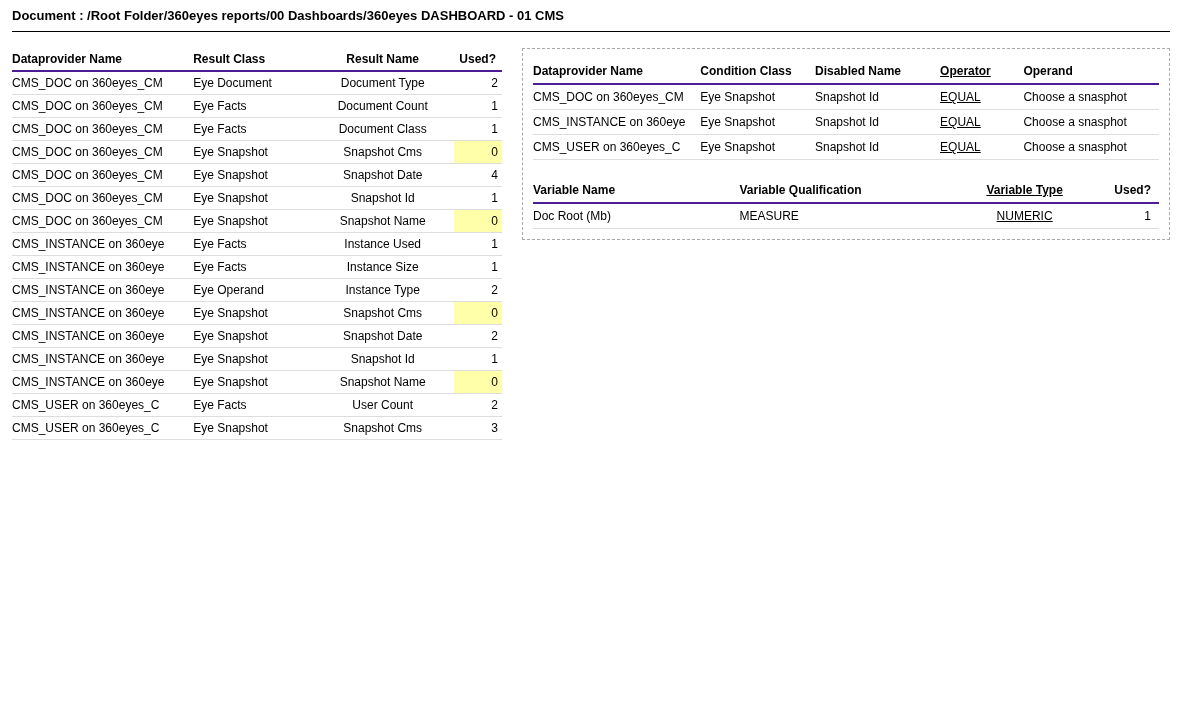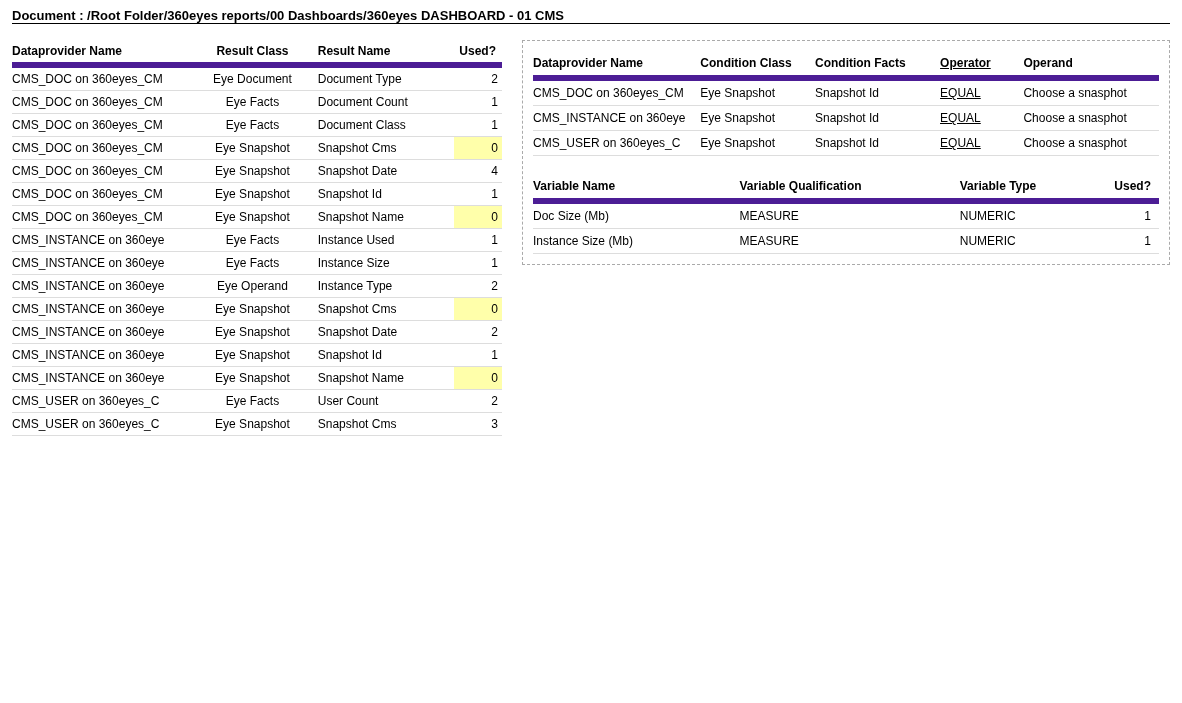--- a/index.html
+++ b/index.html
@@ -7,21 +7,21 @@
       font-family: Arial, sans-serif;
       font-size: 12px;
       background: #fff;
       color: #000;
       padding: 8px 12px;
     }
     .doc-title {
       font-size: 13px;
       font-weight: bold;
       border-bottom: 1px solid #000;
-      padding-bottom: 0;
+      padding-bottom: 8px;
       margin-bottom: 16px;
     }
     .main-layout {
       display: flex;
       gap: 20px;
       align-items: flex-start;
     }
     .left-panel {
       flex: 0 0 490px;
     }
@@ -30,21 +30,21 @@
       border: 1px dashed #aaa;
       padding: 10px;
     }
     table {
       border-collapse: collapse;
       width: 100%;
     }
     th {
       font-weight: bold;
       text-align: left;
-      border-bottom: 6px solid #4c1d95;
+      border-bottom: 2px solid #4c1d95;
       padding: 4px 6px 4px 0;
       white-space: nowrap;
     }
     td {
       padding: 4px 6px 4px 0;
       border-bottom: 1px solid #ddd;
       white-space: nowrap;
       vertical-align: middle;
     }
     td.used {
@@ -57,33 +57,33 @@
       padding-right: 4px;
     }
     .right-panel table th,
     .right-panel table td {
       padding: 5px 8px 5px 0;
     }
     .section-gap {
       margin-top: 18px;
     }
     .col-dataprovider { width: 160px; overflow: hidden; }
-    .col-result-class { width: 110px; text-align: center; }
-    .col-result-name { width: 120px; }
+    .col-result-class { width: 110px; }
+    .col-result-name { width: 120px; text-align: center; }
     .col-used { width: 40px; text-align: right; }
 
     .rcol-dataprovider { width: 160px; overflow: hidden; }
     .rcol-condition-class { width: 110px; }
     .rcol-condition-name { width: 120px; }
     .rcol-operator { width: 80px; text-decoration: underline; }
     .rcol-operand { width: 130px; }
 
     .vcol-varname { width: 150px; }
     .vcol-varqual { width: 160px; }
-    .vcol-vartype { width: 100px; text-align: left; }
+    .vcol-vartype { width: 100px; text-align: center; text-decoration: underline; }
     .vcol-used { width: 40px; text-align: right; }
   </style>
 </head>
 <body>
 
 <div class="doc-title">Document : /Root Folder/360eyes reports/00 Dashboards/360eyes DASHBOARD - 01 CMS</div>
 
 <div class="main-layout">
   <div class="left-panel">
     <table>
@@ -195,21 +195,21 @@
         </tbody>
     </table>
   </div>
 
   <div class="right-panel">
     <table>
       <thead>
         <tr>
           <th class="rcol-dataprovider">Dataprovider Name</th>
           <th class="rcol-condition-class">Condition Class</th>
-          <th class="rcol-condition-name">Condition Facts</th>
+          <th class="rcol-condition-name">Disabled Name</th>
           <th class="rcol-operator">Operator</th>
           <th class="rcol-operand">Operand</th>
         </tr>
       </thead>
       <tbody id="right-top-table-body">
       <tr>
             <td class="rcol-dataprovider">CMS_DOC on 360eyes_CM</td>
             <td class="rcol-condition-class">Eye Snapshot</td>
             <td class="rcol-condition-name">Snapshot Id</td>
             <td class="rcol-operator">EQUAL</td>
@@ -237,27 +237,21 @@
         <thead>
           <tr>
             <th class="vcol-varname">Variable Name</th>
             <th class="vcol-varqual">Variable Qualification</th>
             <th class="vcol-vartype">Variable Type</th>
             <th class="vcol-used">Used?</th>
           </tr>
         </thead>
         <tbody id="right-bottom-table-body">
         <tr>
-              <td class="vcol-varname">Doc Size (Mb)</td>
-              <td class="vcol-varqual">MEASURE</td>
-              <td class="vcol-vartype">NUMERIC</td>
-              <td class="vcol-used">1</td>
-            </tr>
-            <tr>
-              <td class="vcol-varname">Instance Size (Mb)</td>
+              <td class="vcol-varname">Doc Root (Mb)</td>
               <td class="vcol-varqual">MEASURE</td>
               <td class="vcol-vartype">NUMERIC</td>
               <td class="vcol-used">1</td>
             </tr>
           </tbody>
       </table>
     </div>
   </div>
 </div>
 

